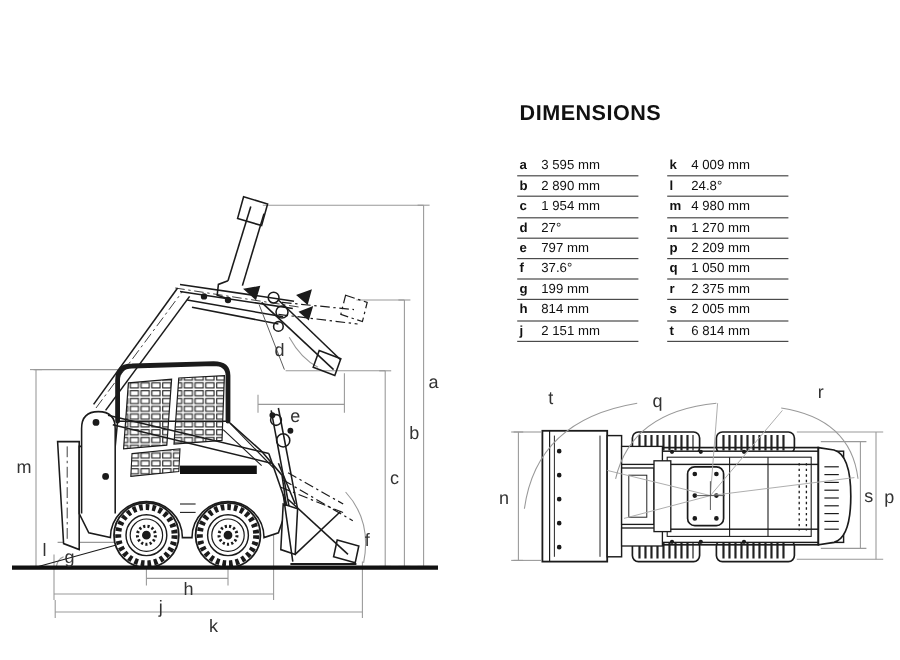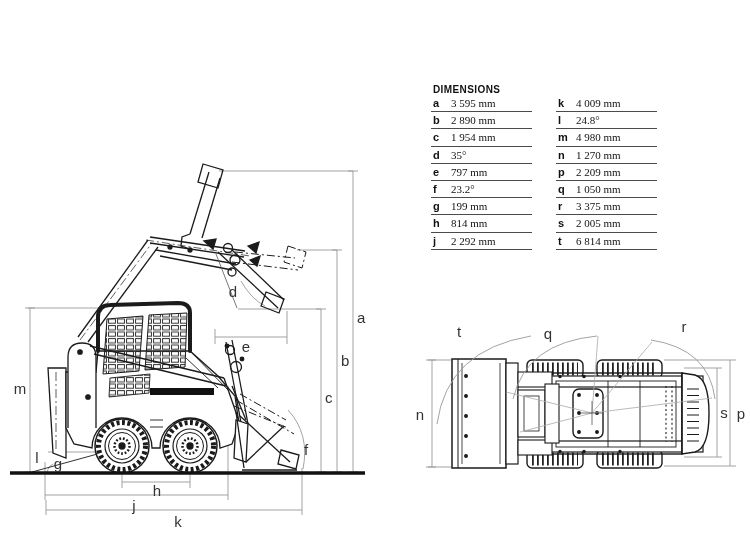--- a/index.html
+++ b/index.html
@@ -1,28 +1,28 @@
 <!DOCTYPE html>
 <html><head>
 <meta charset="utf-8">
 <style>
   html,body{margin:0;padding:0;}
   body{width:750px;height:550px;background:#ffffff;position:relative;overflow:hidden;
        font-family:"Liberation Sans",sans-serif;}
   .canvas{position:absolute;inset:0;}
   svg.drawing{position:absolute;left:0;top:0;}
   .dims{position:absolute;left:431px;top:84px;}
-  .dims-title{font-size:10px;font-weight:bold;letter-spacing:.4px;color:#111;margin:0 0 0 2px;}
+  .dims-title{font-size:18px;font-weight:bold;letter-spacing:.4px;color:#111;margin:0 0 25px 2px;}
   .cols{display:flex;gap:24px;}
   .col-left{width:101px;}
   .col-right{width:101px;}
   .drow{display:flex;align-items:center;height:16.2px;border-bottom:1.4px solid #4a4a4a;
         font-size:11px;color:#111;}
   .dkey{width:18px;font-weight:bold;padding-left:2px;}
-  .dval{white-space:nowrap;font-family:Liberation Serif, serif;}
+  .dval{white-space:nowrap;}
   text.lbl{font-size:15px;fill:#333;}
 </style>
 </head>
 <body>
 
 <div class="canvas">
 
 <svg class="drawing" width="750" height="550" viewBox="0 0 750 550">
   <defs>
     <pattern id="mesh" width="9" height="6.5" patternUnits="userSpaceOnUse">
@@ -361,41 +361,41 @@
       <div class="drow">
             <span class="dkey">b</span>
             <span class="dval">2 890 mm</span>
           </div>
       <div class="drow">
             <span class="dkey">c</span>
             <span class="dval">1 954 mm</span>
           </div>
       <div class="drow">
             <span class="dkey">d</span>
-            <span class="dval">35°</span>
+            <span class="dval">27°</span>
           </div>
       <div class="drow">
             <span class="dkey">e</span>
             <span class="dval">797 mm</span>
           </div>
       <div class="drow">
             <span class="dkey">f</span>
-            <span class="dval">23.2°</span>
+            <span class="dval">37.6°</span>
           </div>
       <div class="drow">
             <span class="dkey">g</span>
             <span class="dval">199 mm</span>
           </div>
       <div class="drow">
             <span class="dkey">h</span>
             <span class="dval">814 mm</span>
           </div>
       <div class="drow">
             <span class="dkey">j</span>
-            <span class="dval">2 292 mm</span>
+            <span class="dval">2 151 mm</span>
           </div>
     </div>
     <div class="col-right">
       <div class="drow">
             <span class="dkey">k</span>
             <span class="dval">4 009 mm</span>
           </div>
       <div class="drow">
             <span class="dkey">l</span>
             <span class="dval">24.8°</span>
@@ -411,21 +411,21 @@
       <div class="drow">
             <span class="dkey">p</span>
             <span class="dval">2 209 mm</span>
           </div>
       <div class="drow">
             <span class="dkey">q</span>
             <span class="dval">1 050 mm</span>
           </div>
       <div class="drow">
             <span class="dkey">r</span>
-            <span class="dval">3 375 mm</span>
+            <span class="dval">2 375 mm</span>
           </div>
       <div class="drow">
             <span class="dkey">s</span>
             <span class="dval">2 005 mm</span>
           </div>
       <div class="drow">
             <span class="dkey">t</span>
             <span class="dval">6 814 mm</span>
           </div>
     </div>

